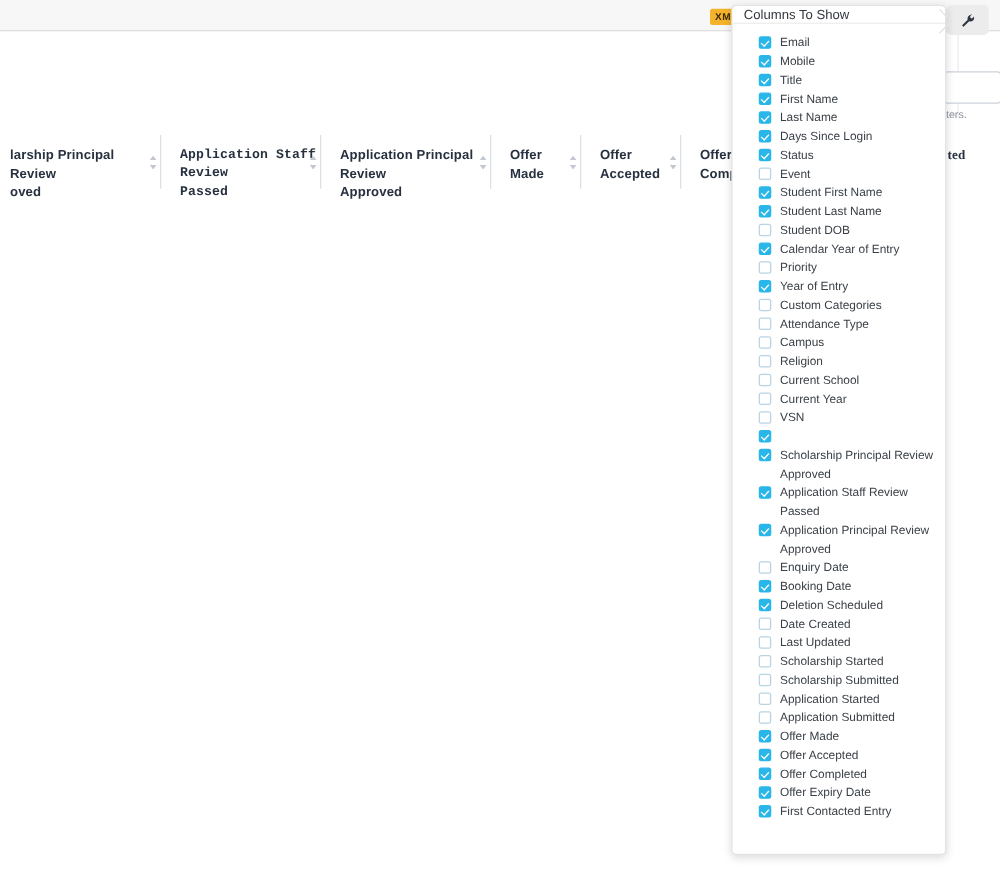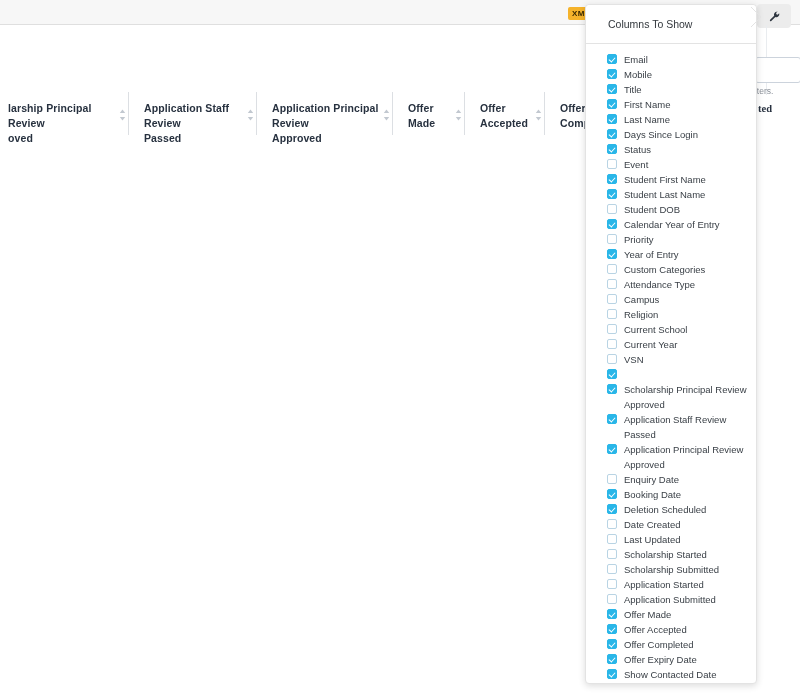--- a/index.html
+++ b/index.html
@@ -48,21 +48,21 @@
     border-radius: 4px;
     display: flex;
     align-items: center;
     justify-content: center;
   }
   .wrench-btn svg { display:block; }
 
   
   .table-head {
     position: absolute;
-    left: 0; top: 92px;
+    left: 0; top: 108px;
     width: 708px;
     height: 46px;
   }
   .col {
     position: absolute;
     top: 0;
     height: 46px;
   }
   .col .divider {
     position: absolute;
@@ -114,25 +114,25 @@
     position: absolute;
     left: 585px; top: 4px;
     width: 172px;
     height: 680px;
     background: #ffffff;
     border: 1px solid #e3e3e3;
     border-radius: 4px;
     box-shadow: 0 2px 7px rgba(0,0,0,.14);
   }
   .panel-header {
-    height: 39px;
+    height: 14px;
     border-bottom: 1px solid #e3e3e3;
     display: flex;
     align-items: center;
-    padding-left: 22px;
+    padding-left: 9px;
     font-size: 10.5px;
     color: #33383d;
     background: #fff;
     border-radius: 4px 4px 0 0;
   }
   .panel-caret {
     position: absolute;
     left: 165px; top: 2px;
     width: 12px; height: 20px;
     overflow: hidden;
@@ -194,21 +194,21 @@
 
   <div class="stray-rule"></div>
   <div class="stray-input"></div>
   <div class="stray-help">racters.</div>
 
   <div class="table-head" id="table-head">
       <div class="col" style="left: 0px; width: 128px;">
         <div class="label" style="left: 8px;">larship Principal Review
 oved</div>
       </div>
-      <div class="col" style="left: 128px; width: 128px;">
+      <div class="col" style="left: 128px; width: 128px; font-family: Liberation Mono, monospace;">
         <div class="divider"></div>
         <div class="sorter"><svg width="7" height="12" viewBox="0 0 7 12">
             <path d="M3.5 0.5 L6.2 4 L0.8 4 Z" fill="#c2c8d0"></path>
             <path d="M3.5 11.5 L0.8 8 L6.2 8 Z" fill="#c2c8d0"></path>
           </svg></div>
         <div class="label" style="left: 16px;">Application Staff Review
 Passed</div>
       </div>
       <div class="col" style="left: 256px; width: 136px;">
         <div class="divider"></div>
@@ -410,19 +410,19 @@
         <div class="opt">
           <span class="box on"></span>
           <span class="txt">Offer Completed</span>
         </div>
         <div class="opt">
           <span class="box on"></span>
           <span class="txt">Offer Expiry Date</span>
         </div>
         <div class="opt">
           <span class="box on"></span>
-          <span class="txt">Show Contacted Date</span>
+          <span class="txt">First Contacted Entry</span>
         </div>
       </div>
 
   </div>
 
 </div>
 
 </body></html>

